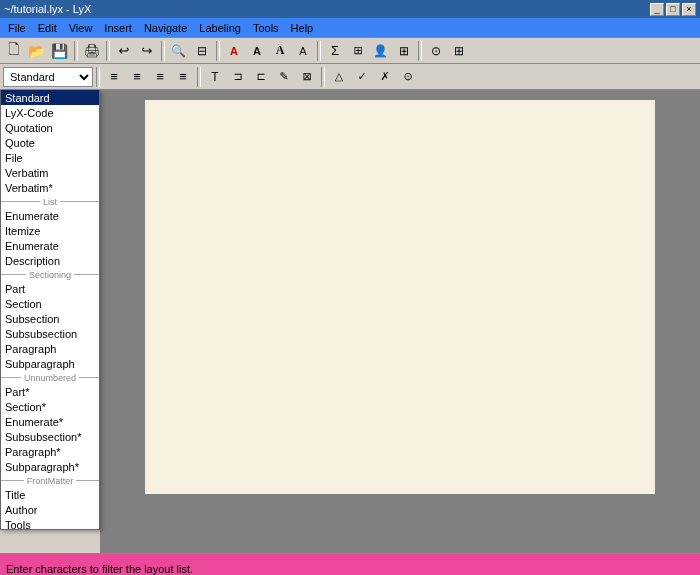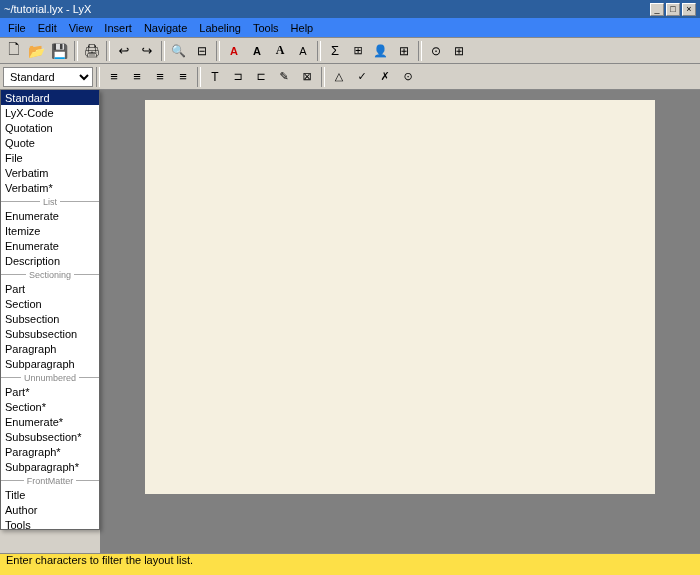--- a/index.html
+++ b/index.html
@@ -179,24 +179,24 @@
       height: 85%;
     }
 
     
     #status-bar {
       position: absolute;
       bottom: 0;
       left: 0;
       right: 0;
       height: 22px;
-      background: #fde047;
+      background: #ec4899;
       border-top: 1px solid #888;
       display: flex;
-      align-items: flex-start;
+      align-items: flex-end;
       padding: 0 6px;
       font-size: 11px;
     }
   </style>
 </head>
 <body>
 
 <div id="title-bar">
   <span>~/tutorial.lyx - LyX</span>
   <div id="title-bar-buttons">

